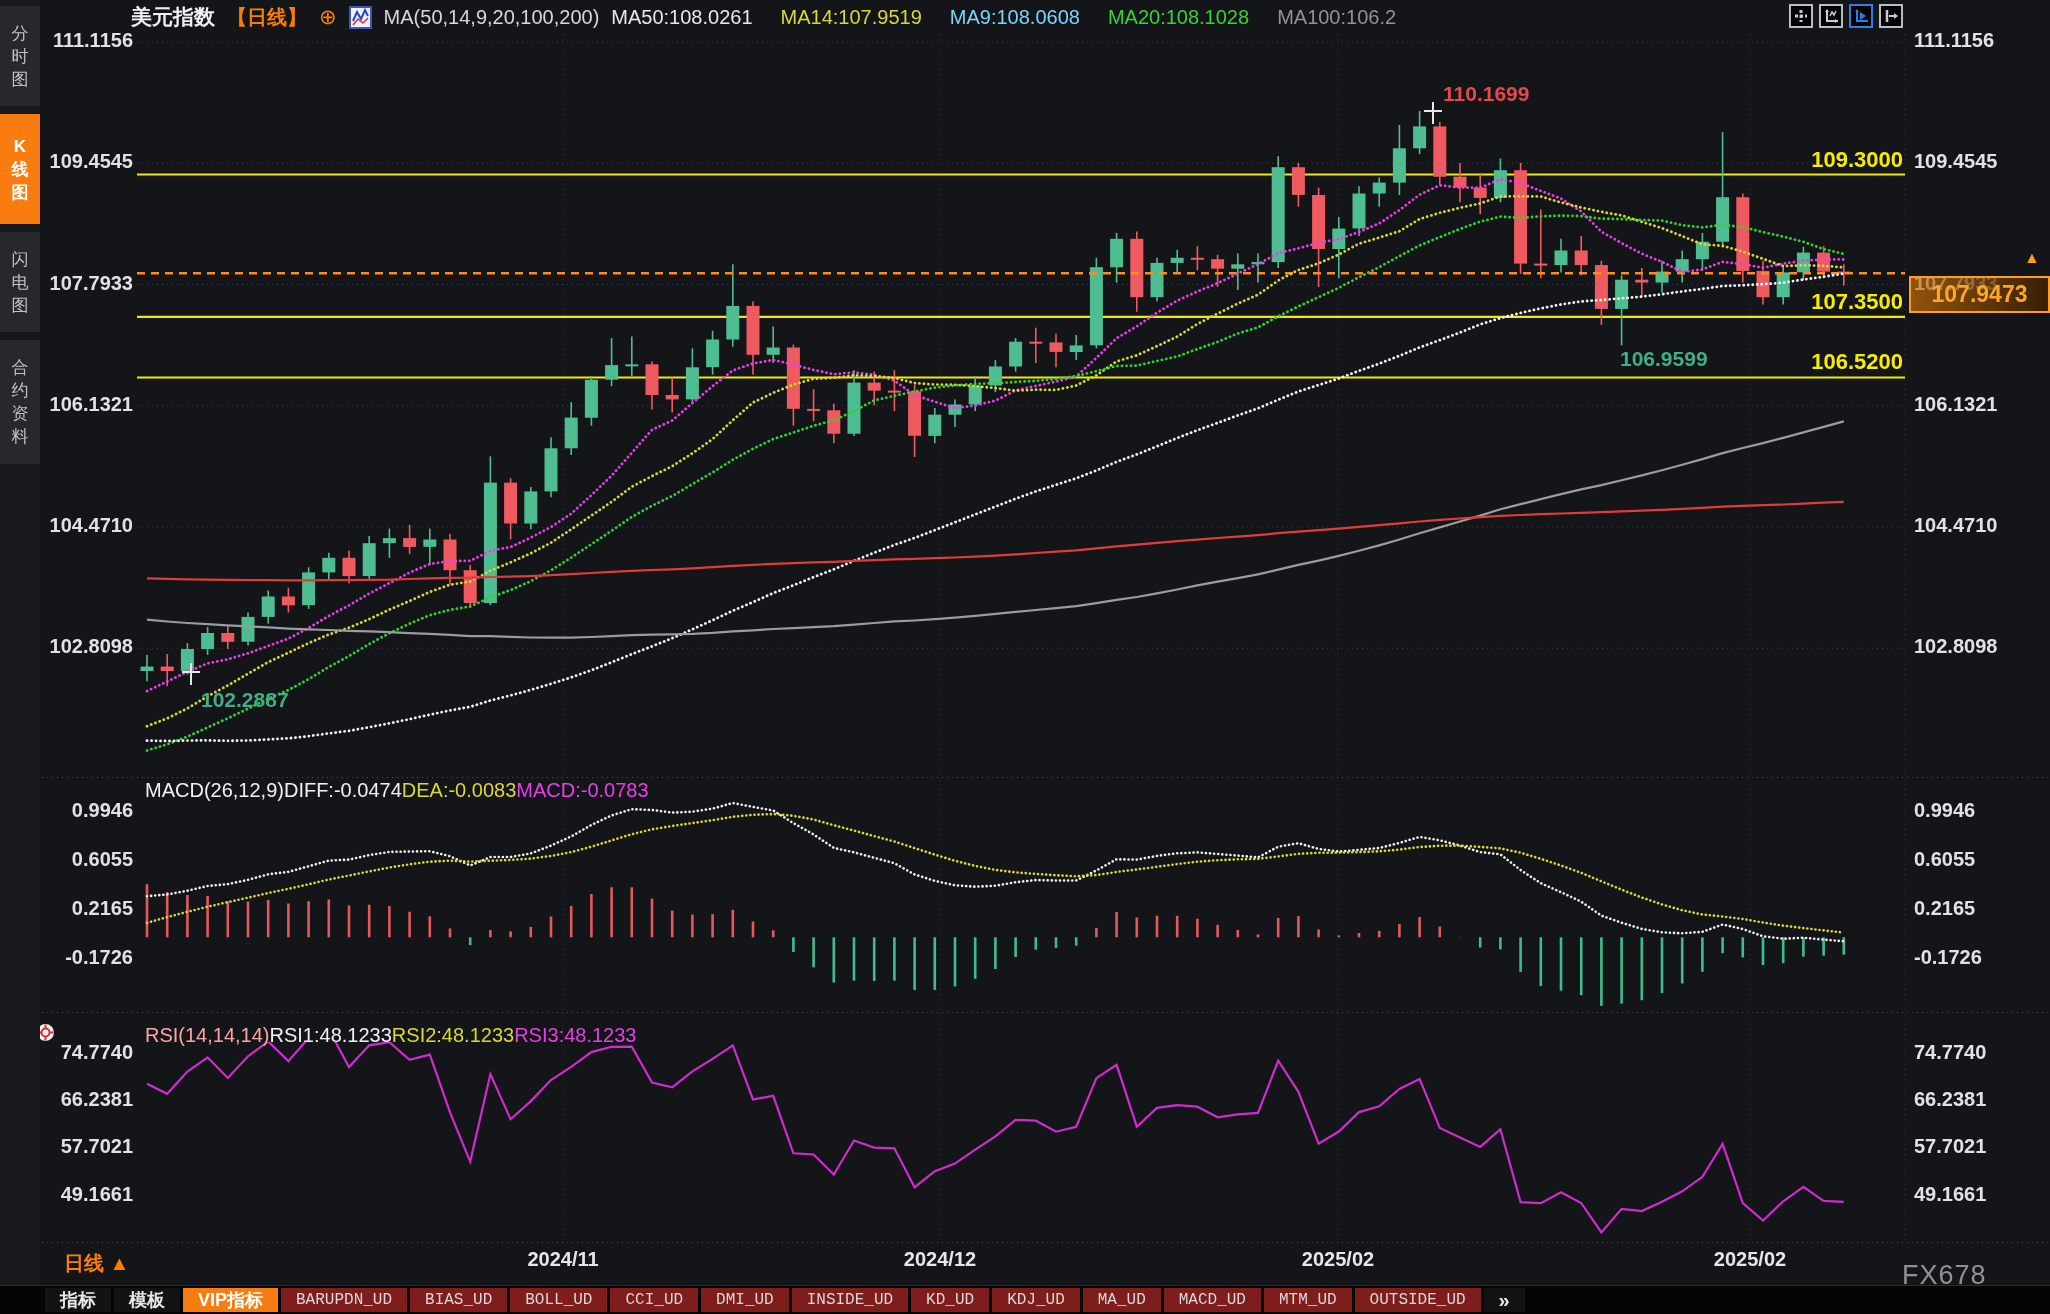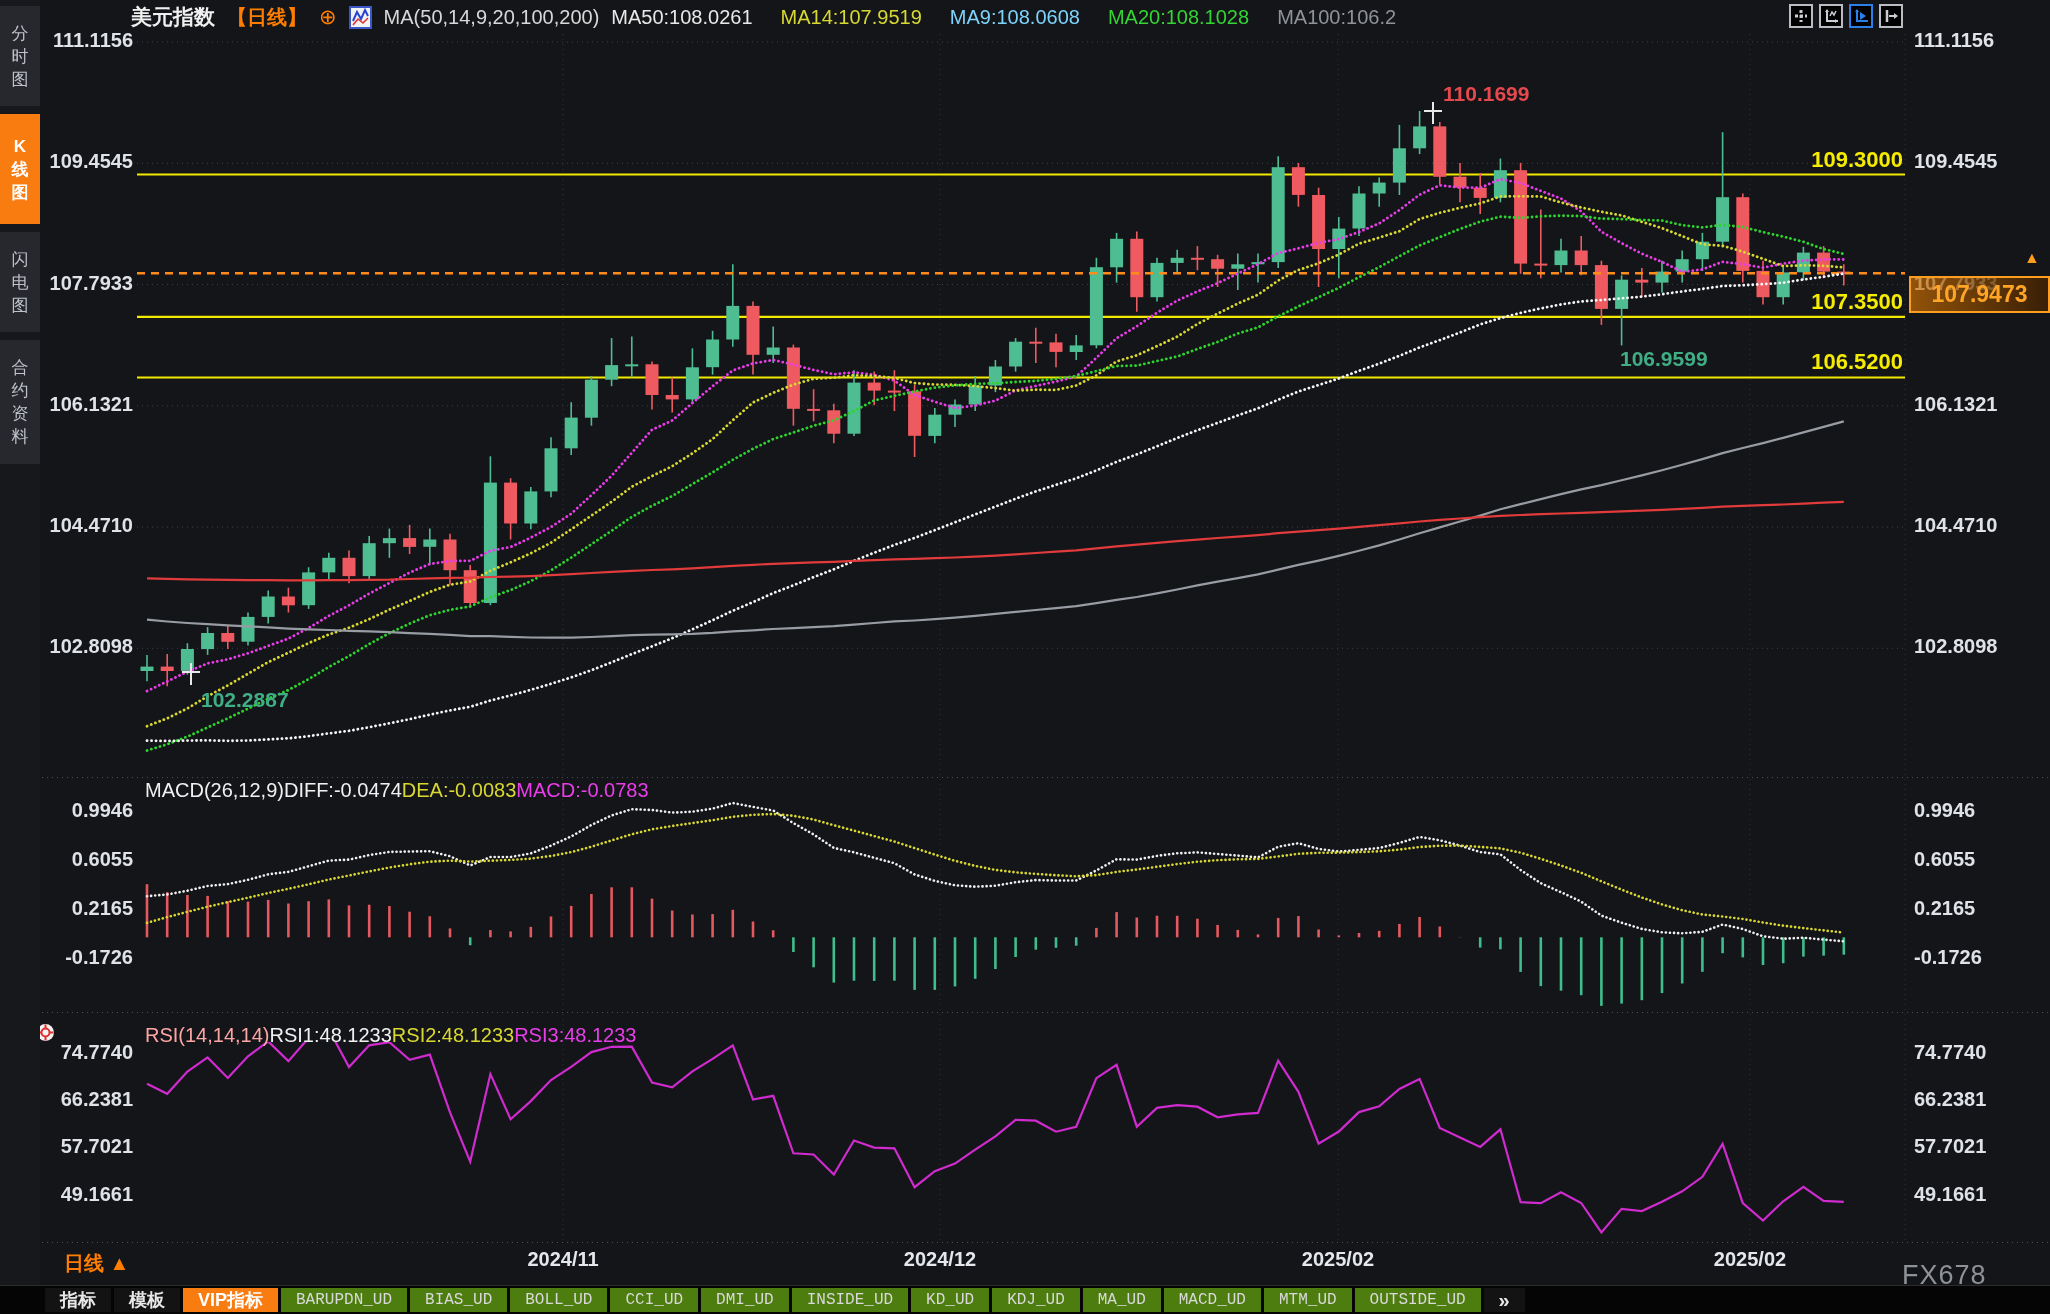--- a/index.html
+++ b/index.html
@@ -39,21 +39,21 @@
   
   .month-label{position:absolute;top:1248px;transform:translateX(-50%);font-size:20px;font-weight:700;
        color:#e4e7ec;z-index:3;}
   #period-btn{position:absolute;left:64px;top:1250px;color:#ff7d00;font-size:20px;font-weight:700;z-index:6;cursor:pointer;}
   #bottombar{position:absolute;left:0;top:1285px;width:2050px;height:29px;background:#050505;
        border-top:1px solid #2c2c2c;display:flex;align-items:center;gap:3px;padding-left:45px;
        box-sizing:border-box;z-index:6;}
   .bb{height:24px;display:flex;align-items:center;padding:0 15px;background:#131313;color:#e8e8e8;
        font-size:18px;font-weight:700;cursor:pointer;}
   .bb.vip{background:#f97c11;color:#fff;}
-  .bb.ind{font-family:"Liberation Mono",monospace;font-size:16px;font-weight:400;color:#d9d9d9;background:#4d7c0f;}
+  .bb.ind{font-family:"Liberation Mono",monospace;font-size:16px;font-weight:400;color:#d9d9d9;background:#7f1d1d;}
   .bb.more{font-size:20px;}
   #watermark{position:absolute;left:1902px;top:1260px;font-size:27px;color:#8e9196;z-index:7;letter-spacing:1px;}
   #rsi-flag{position:absolute;left:36px;top:1023px;z-index:4;}
   svg#chart{position:absolute;left:0;top:0;z-index:1;}
 </style>
 </head>
 <body>
 
 <div id="app">
   <svg id="chart" width="2050" height="1314" viewBox="0 0 2050 1314">

